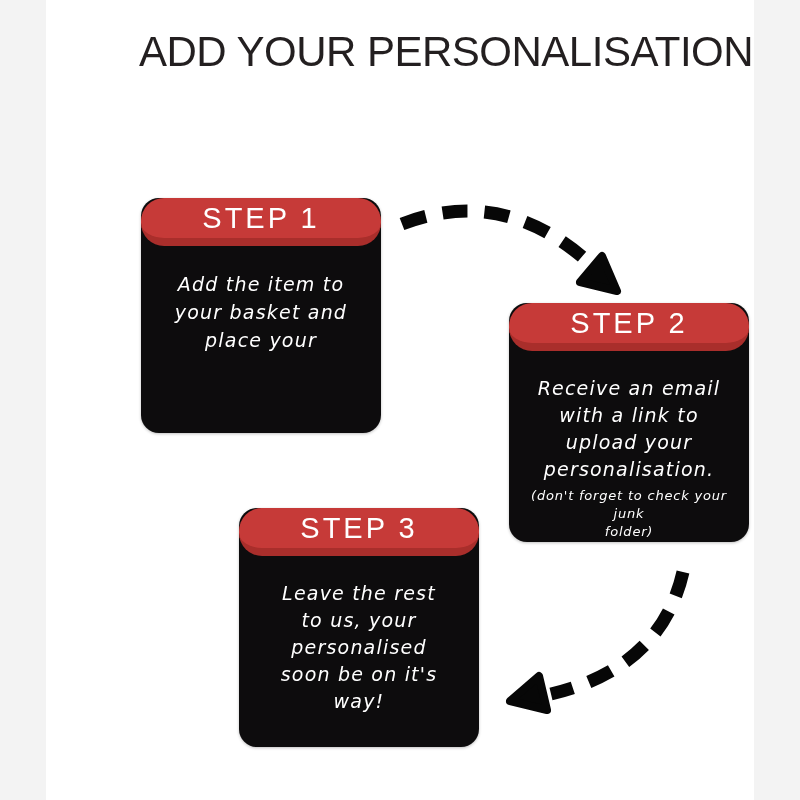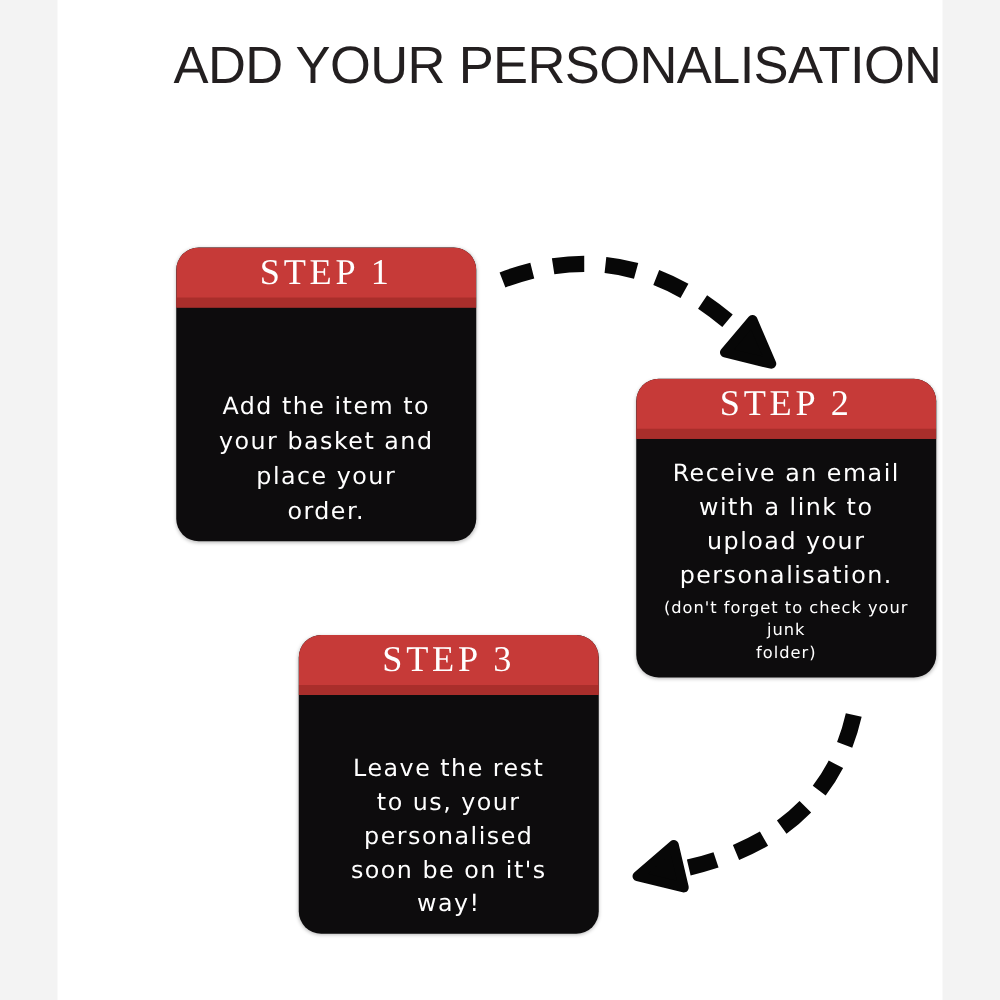--- a/index.html
+++ b/index.html
@@ -52,31 +52,33 @@
   .card-header {
     flex: 0 0 48px;
     background: var(--header-red);
     border-bottom: 8px solid var(--header-red-dark);
     display: flex;
     align-items: center;
     justify-content: center;
     color: var(--text-white);
     font-size: 29px;
     letter-spacing: 3px;
-    font-family: Liberation Serif, serif;
+    font-family: Liberation Sans, sans-serif;
+    border-radius: 23px;
   }
   .card-body {
     flex: 1 1 auto;
     display: flex;
     flex-direction: column;
     align-items: center;
-    justify-content: flex-end;
+    justify-content: flex-start;
     text-align: center;
     color: var(--text-white);
-    padding: 0 8px 10px 8px;
+    padding: 24px 8px 10px 8px;
+    font-style: italic;
   }
   .body-line {
     display: block;
     font-size: 19px;
     line-height: 27px;
     letter-spacing: 1.2px;
   }
   .card-1 .body-line { line-height: 28px; }
   .note { margin-top: 4px; }
   .note-line {
@@ -103,21 +105,20 @@
 
   <section class="card card-1">
     <header class="card-header">
       <span>STEP 1</span>
     </header>
     <div class="card-body">
       <p>
         <span class="body-line">Add the item to</span>
         <span class="body-line">your basket and</span>
         <span class="body-line">place your</span>
-        <span class="body-line">order.</span>
       </p>
     </div>
   </section>
 
   <section class="card card-2">
     <header class="card-header">
       <span>STEP 2</span>
     </header>
     <div class="card-body">
       <p>

